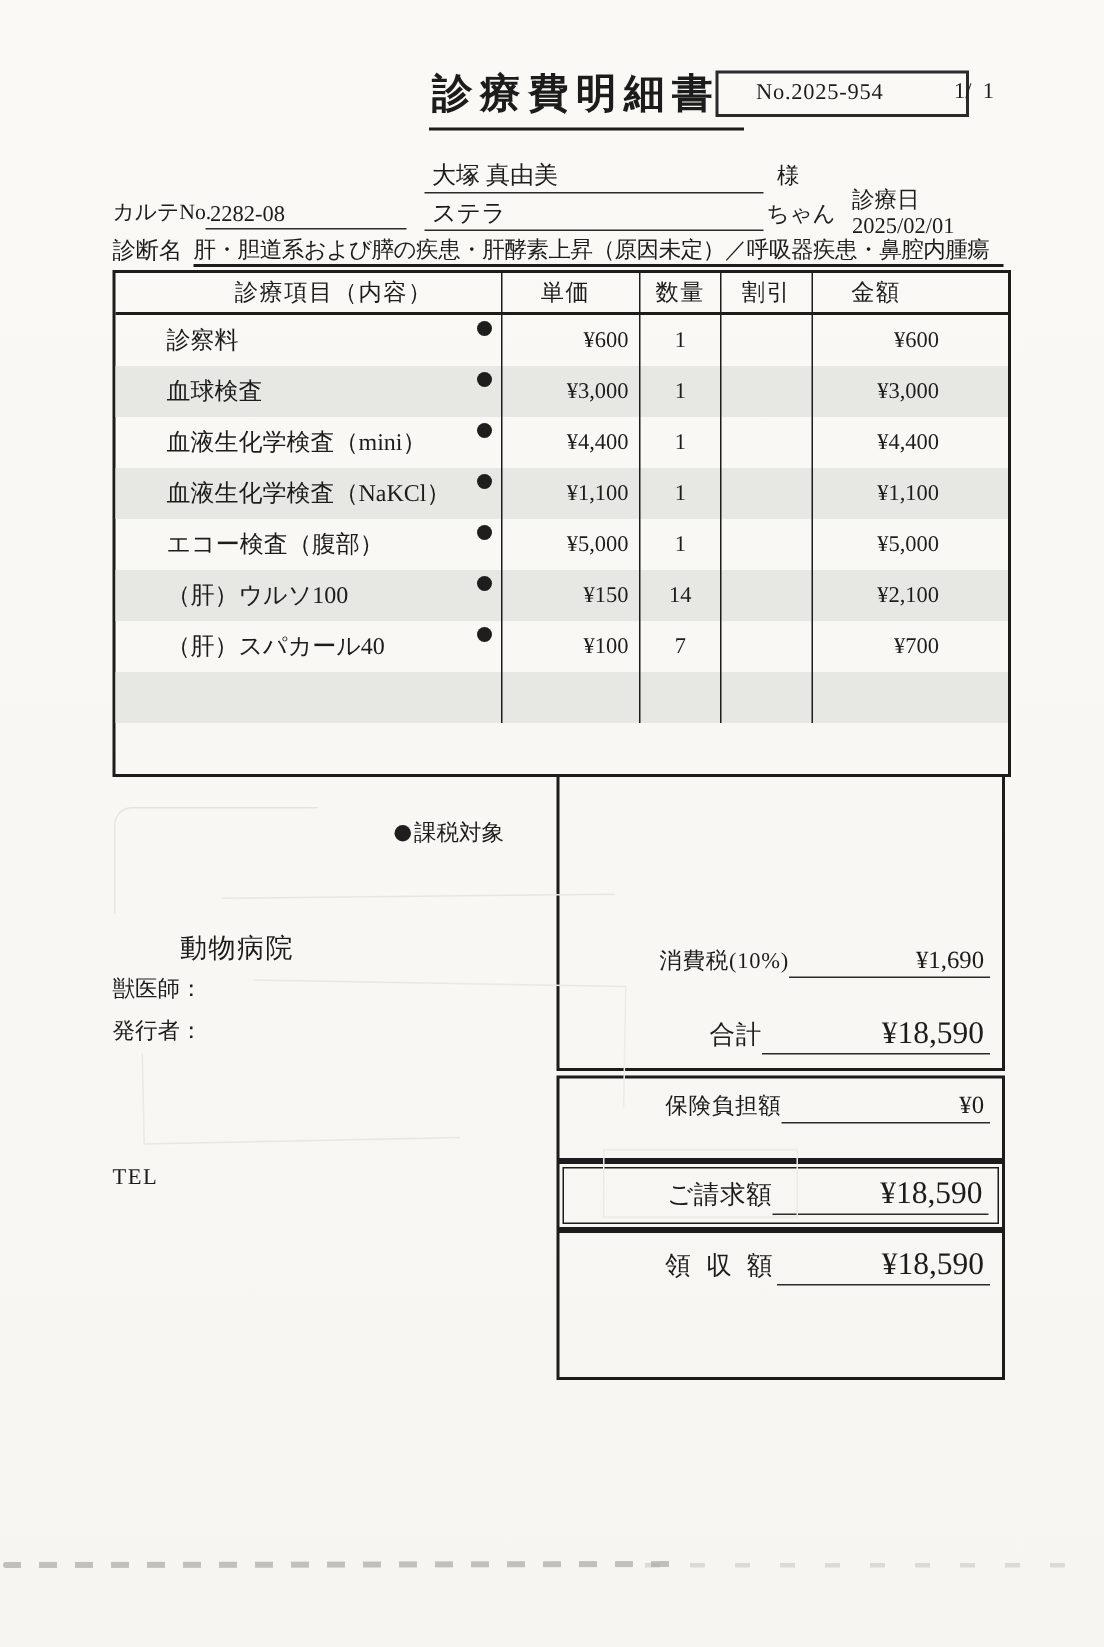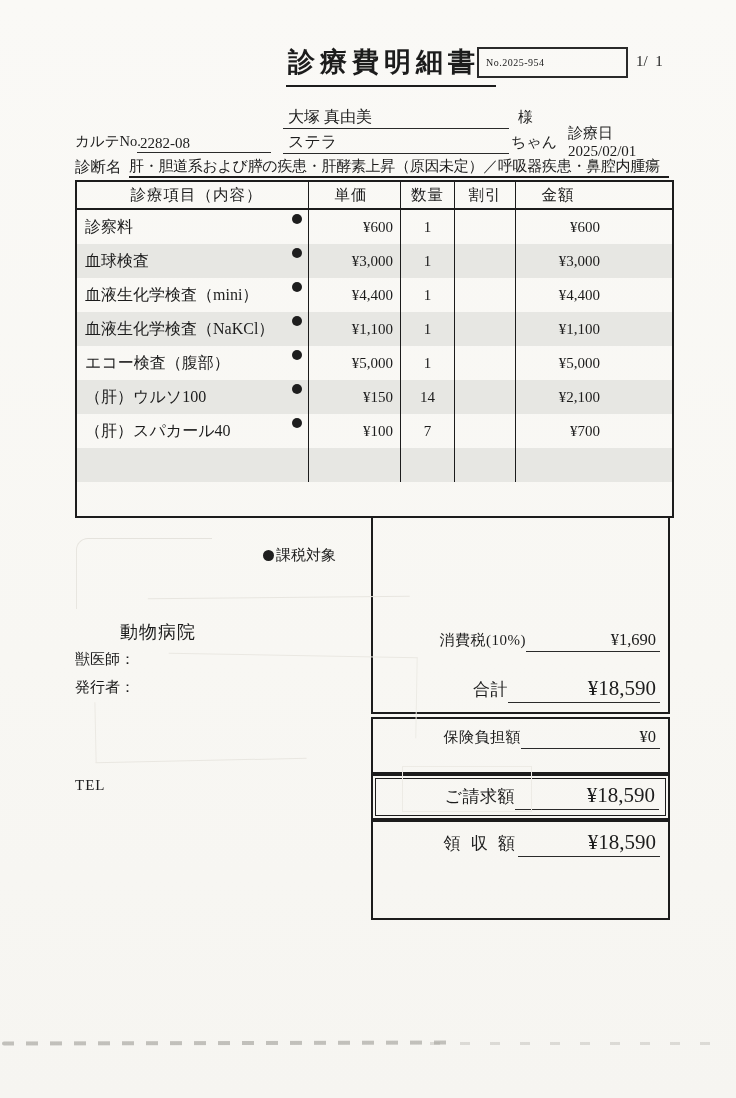--- a/index.html
+++ b/index.html
@@ -6,21 +6,21 @@
   .page{
     position:relative;width:736px;height:1098px;margin:0 auto;
     background:linear-gradient(180deg,#faf9f6 0%,#f8f7f3 60%,#f6f5f1 100%);
     font-family:"Liberation Serif","DejaVu Serif",serif;color:#1c1c1c;overflow:hidden;
   }
   .abs{position:absolute;}
   
   .title{left:286px;top:44px;font-size:27px;font-weight:bold;letter-spacing:5px;
          padding:0 16px 5px 2px;border-bottom:2.5px solid #1c1c1c;}
   .no-box{left:477px;top:47px;width:140px;height:27px;border:2px solid #2a2a2a;
-          font-size:10px;line-height:27px;padding-left:7px;letter-spacing:.5px;font-family:Liberation Serif, serif;}
+          font-size:15px;line-height:27px;padding-left:25px;letter-spacing:.5px;font-family:Liberation Serif, serif;}
   .page-ind{left:636px;top:53px;font-size:15px;white-space:pre;}
   
   .u{border-bottom:1.5px solid #2a2a2a;}
   .owner-line{left:283px;top:103px;width:226px;height:25px;}
   .owner-line span{font-size:16px;padding-left:5px;}
   .suffix{font-size:15px;}
   .dategrp{font-size:15px;white-space:pre;}
   .karte-label{left:75px;top:132px;font-size:14.5px;}
   .karte-val{left:137px;top:128px;width:134px;height:24px;}
   .karte-val span{font-size:15px;padding-left:3px;}
@@ -33,21 +33,21 @@
   
   .tbl{left:75px;top:180px;width:595px;height:334px;border:2px solid #1c1c1c;
        display:flex;flex-direction:column;}
   .thead{display:flex;height:26px;border-bottom:2px solid #1c1c1c;flex:none;}
   .thead .c{display:flex;align-items:center;justify-content:center;
             font-size:15.5px;letter-spacing:1px;}
   .trow{display:flex;height:34px;flex:none;}
   .trow.shaded{background:#e7e7e3;}
   .c{box-sizing:border-box;border-right:1.5px solid #1c1c1c;display:flex;align-items:center;}
   .c:last-child{border-right:none;}
-  .col-item{width:232px;position:relative;padding-left:8px;font-size:16px;}
+  .col-item{width:232px;position:relative;padding-left:8px;font-size:16px;margin-left:26px;}
   .col-price{width:92px;justify-content:flex-end;padding-right:7px;font-size:15px;}
   .col-qty{width:54px;justify-content:center;font-size:15px;}
   .col-disc{width:61px;}
   .col-amt{width:91px;justify-content:flex-end;padding-right:7px;font-size:15px;}
   .dot{position:absolute;right:6px;top:4px;width:10px;height:10px;border-radius:50%;
        background:#1e1e1e;}
   .tfill{flex:1;}
   
   .sbox{left:371px;width:299px;border:2px solid #1c1c1c;box-sizing:border-box;}
   .boxA{top:516px;height:198px;}

